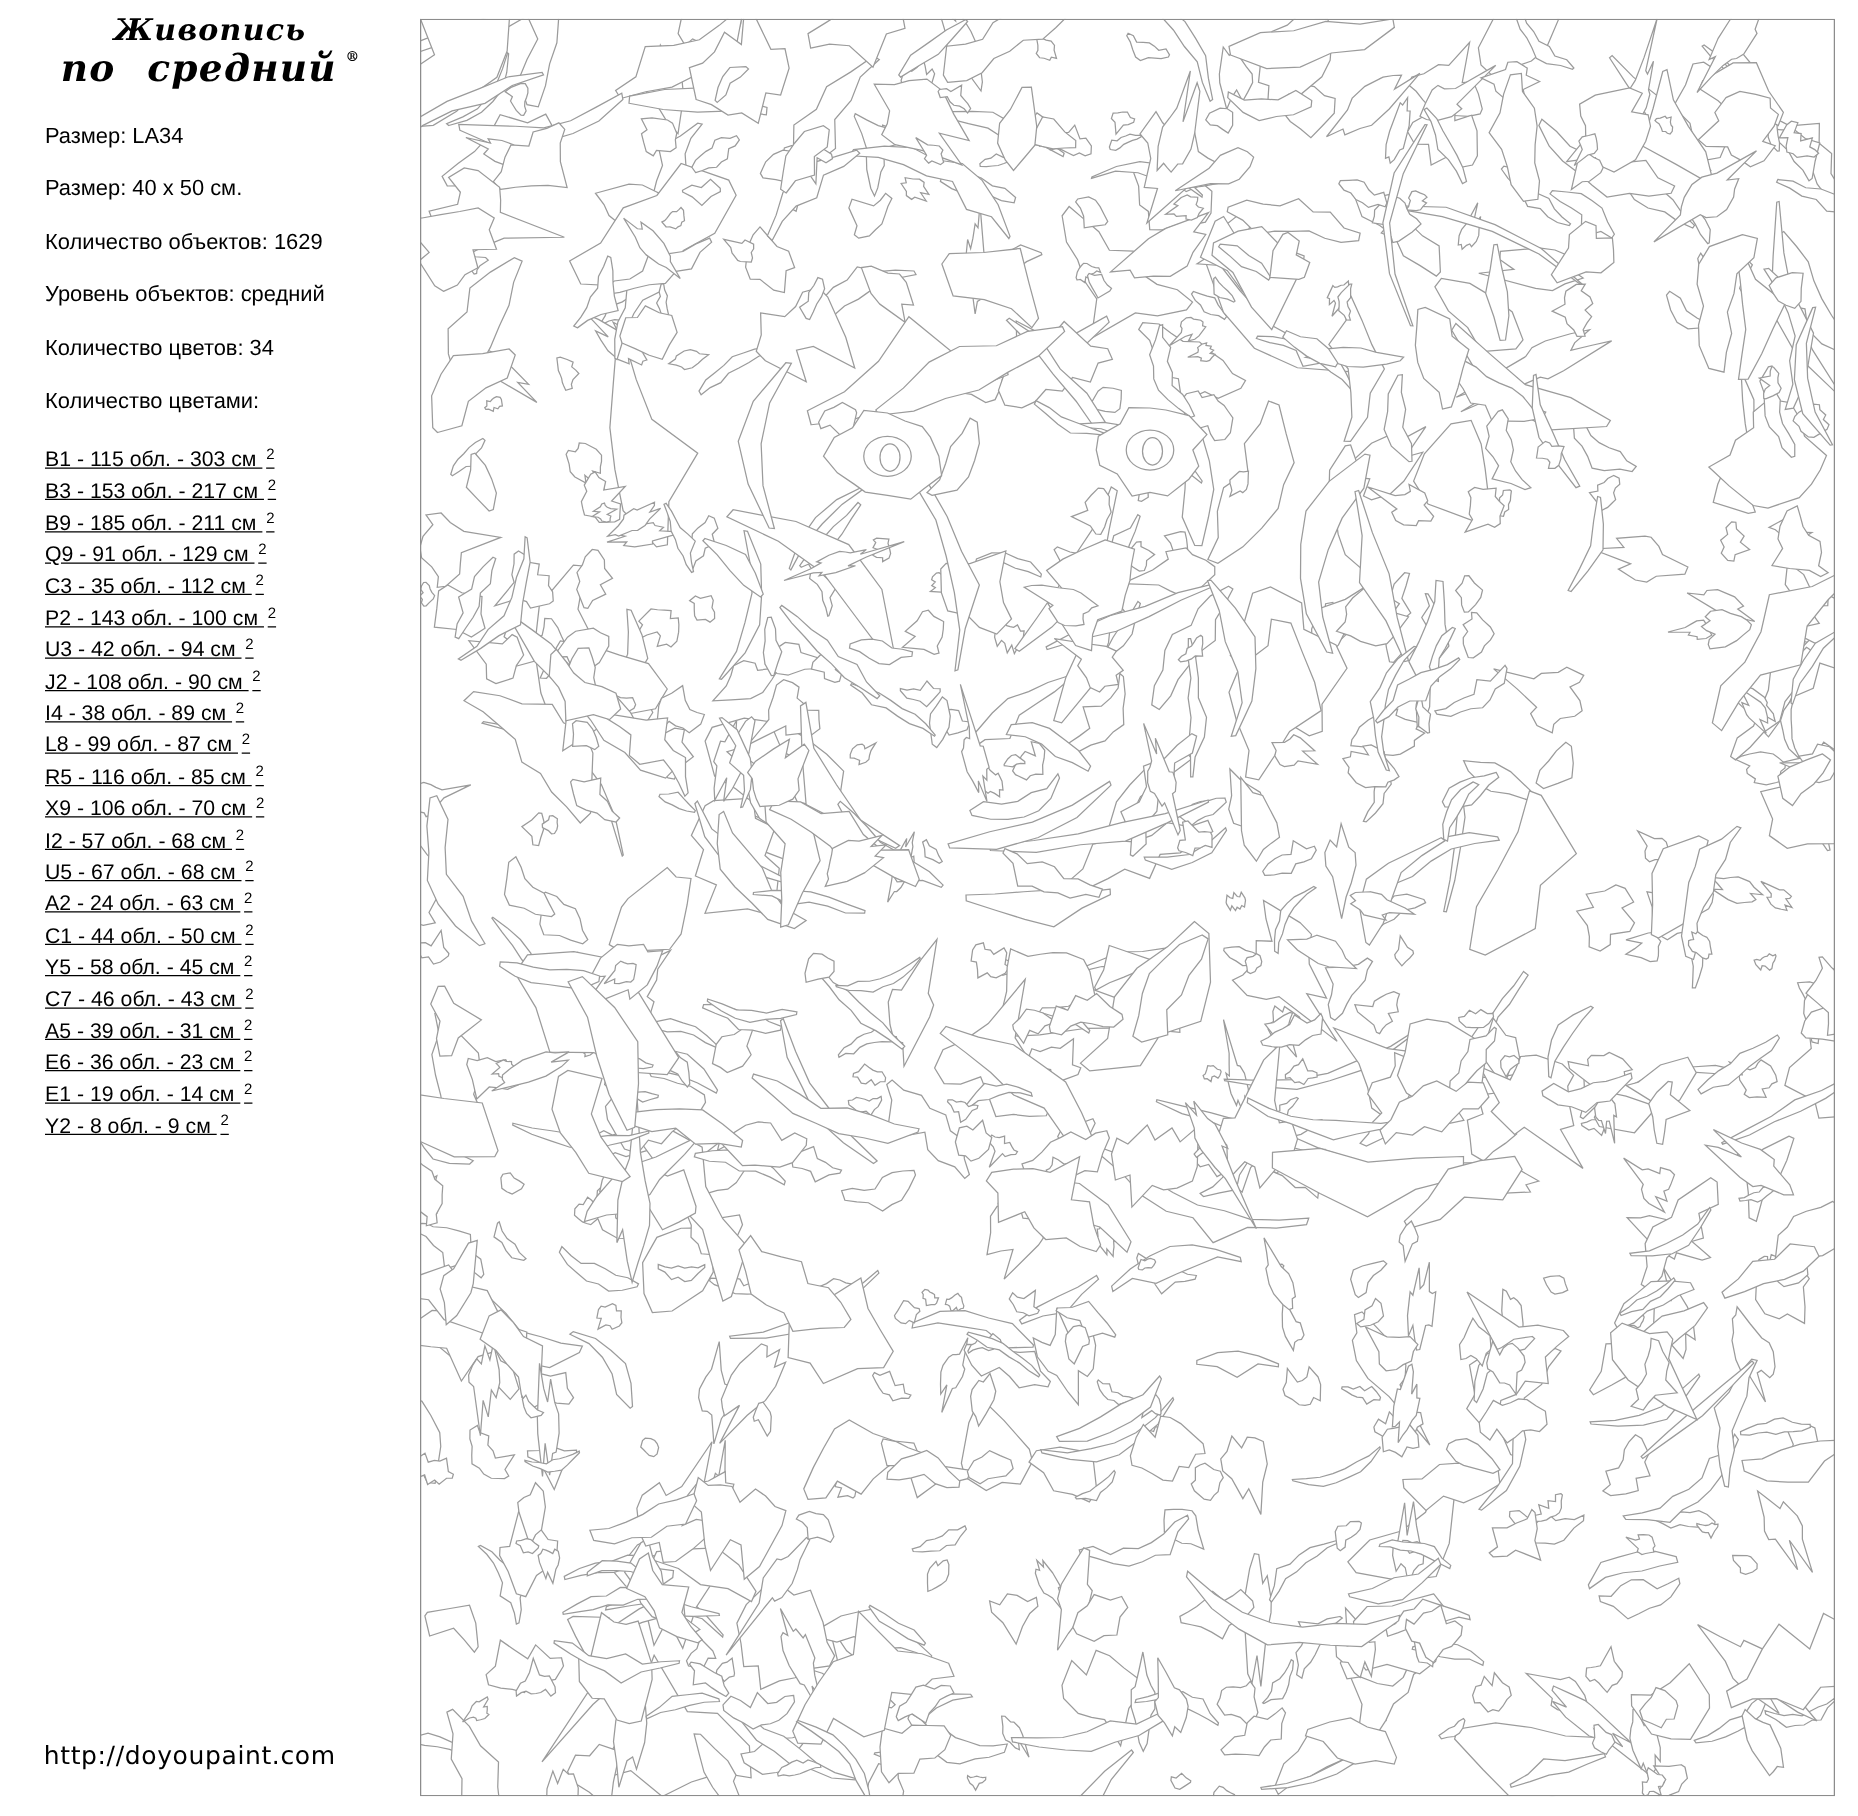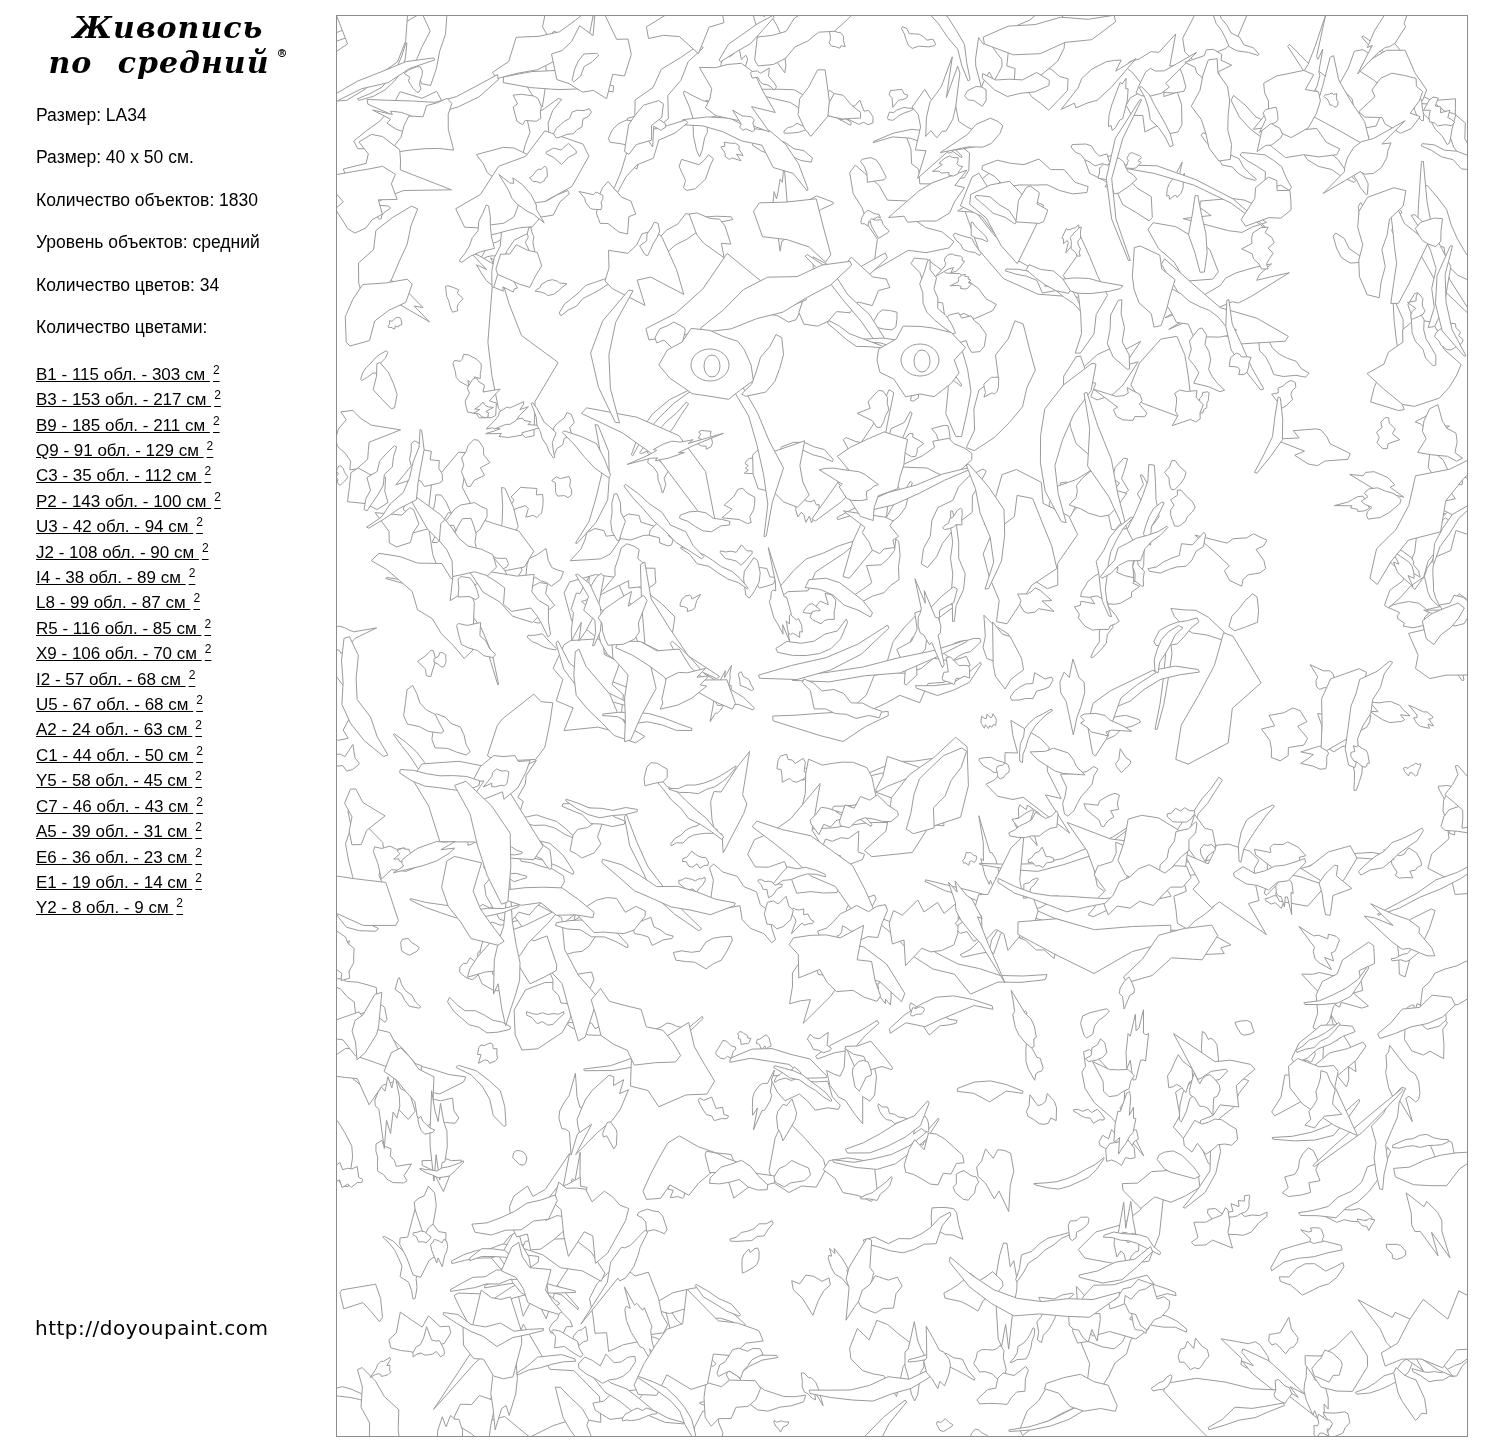--- a/index.html
+++ b/index.html
@@ -6,47 +6,47 @@
   body{
     width:1486px;height:1453px;position:relative;overflow:hidden;
     font-family:"Liberation Sans", sans-serif;color:#000;
   }
   .sidebar{position:absolute;left:0;top:0;width:336px;}
   .logo{
     margin-top:10px;text-align:center;
     font-family:"DejaVu Serif", serif;font-weight:bold;font-style:italic;
     line-height:1.18;letter-spacing:1px;
   }
-  .logo-l1{font-size:30px;}
+  .logo-l1{font-size:24px;}
   .logo-l2{font-size:30px;word-spacing:14px;white-space:nowrap;}
   .reg{font-size:11px;font-style:normal;vertical-align:16px;margin-left:7px;letter-spacing:0;}
   .meta{margin:24px 0 0 36px;}
   .meta p{margin:0 0 21px 0;font-size:17.5px;line-height:21.5px;}
   .palette{margin:4px 0 0 36px;padding:0;list-style:none;font-size:17px;text-decoration:underline;}
   .palette li{line-height:21.4px;white-space:pre;}
   .sup{font-size:12px;vertical-align:6px;margin-left:3px;}
   .url{
-    position:absolute;left:35px;top:1316px;font-size:20px;letter-spacing:.5px;
+    position:absolute;left:35px;top:1392px;font-size:20px;letter-spacing:.5px;
     font-family:"DejaVu Sans", sans-serif;
   }
   .canvas-frame{position:absolute;left:336px;top:15px;width:1132px;height:1422px;}
   .canvas-frame svg{display:block;width:1132px;height:1422px;}
 </style>
 </head>
 <body>
 
 <aside class="sidebar">
   <div class="logo">
     <div class="logo-l1">Живопись</div>
     <div class="logo-l2"><span>по средний</span><span class="reg">®</span></div>
   </div>
   <div class="meta">
     <p>Размер: LA34</p>
     <p>Размер: 40 х 50 см.</p>
-    <p>Количество объектов: 1830</p>
+    <p>Количество объектов: 1629</p>
     <p>Уровень объектов: средний</p>
     <p>Количество цветов: 34</p>
     <p>Количество цветами:</p>
   </div>
   <ul class="palette" id="palette-list">
       <li>B1 - 115 обл. - 303 см <span class="sup">2</span></li>
       <li>B3 - 153 обл. - 217 см <span class="sup">2</span></li>
       <li>B9 - 185 обл. - 211 см <span class="sup">2</span></li>
       <li>Q9 - 91 обл. - 129 см <span class="sup">2</span></li>
       <li>C3 - 35 обл. - 112 см <span class="sup">2</span></li>

